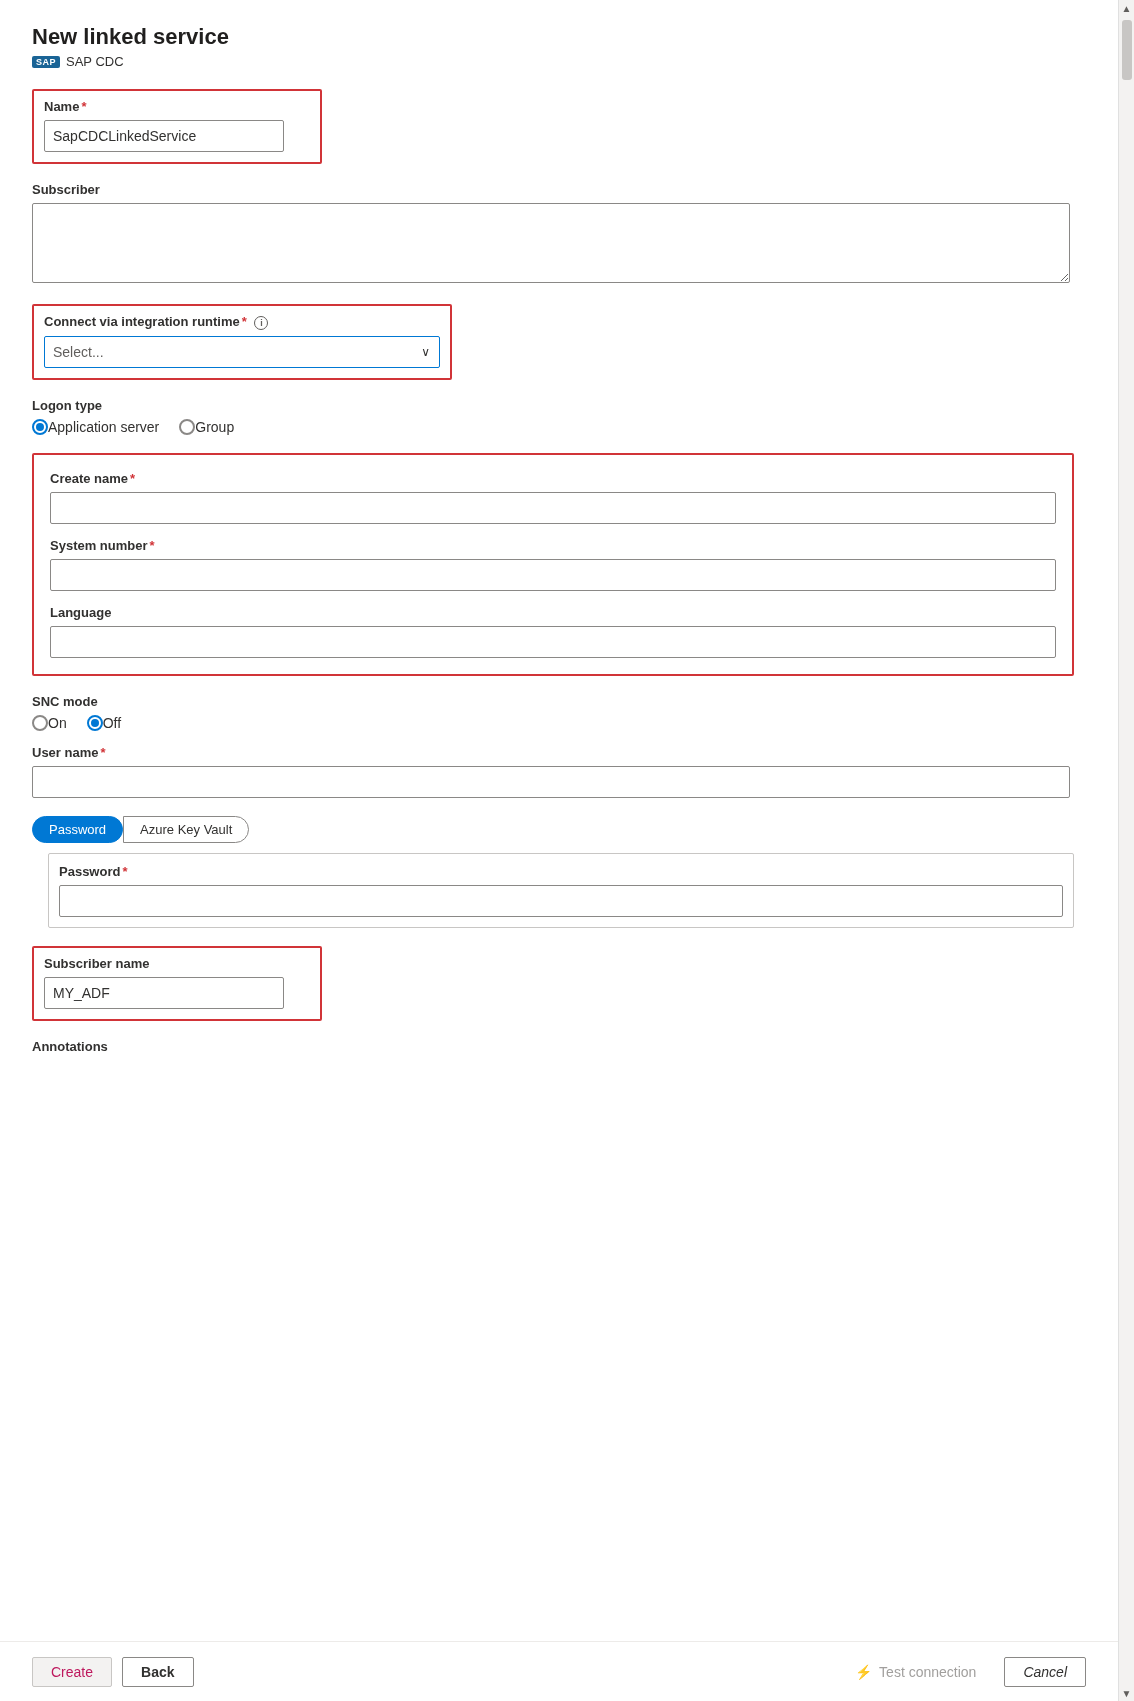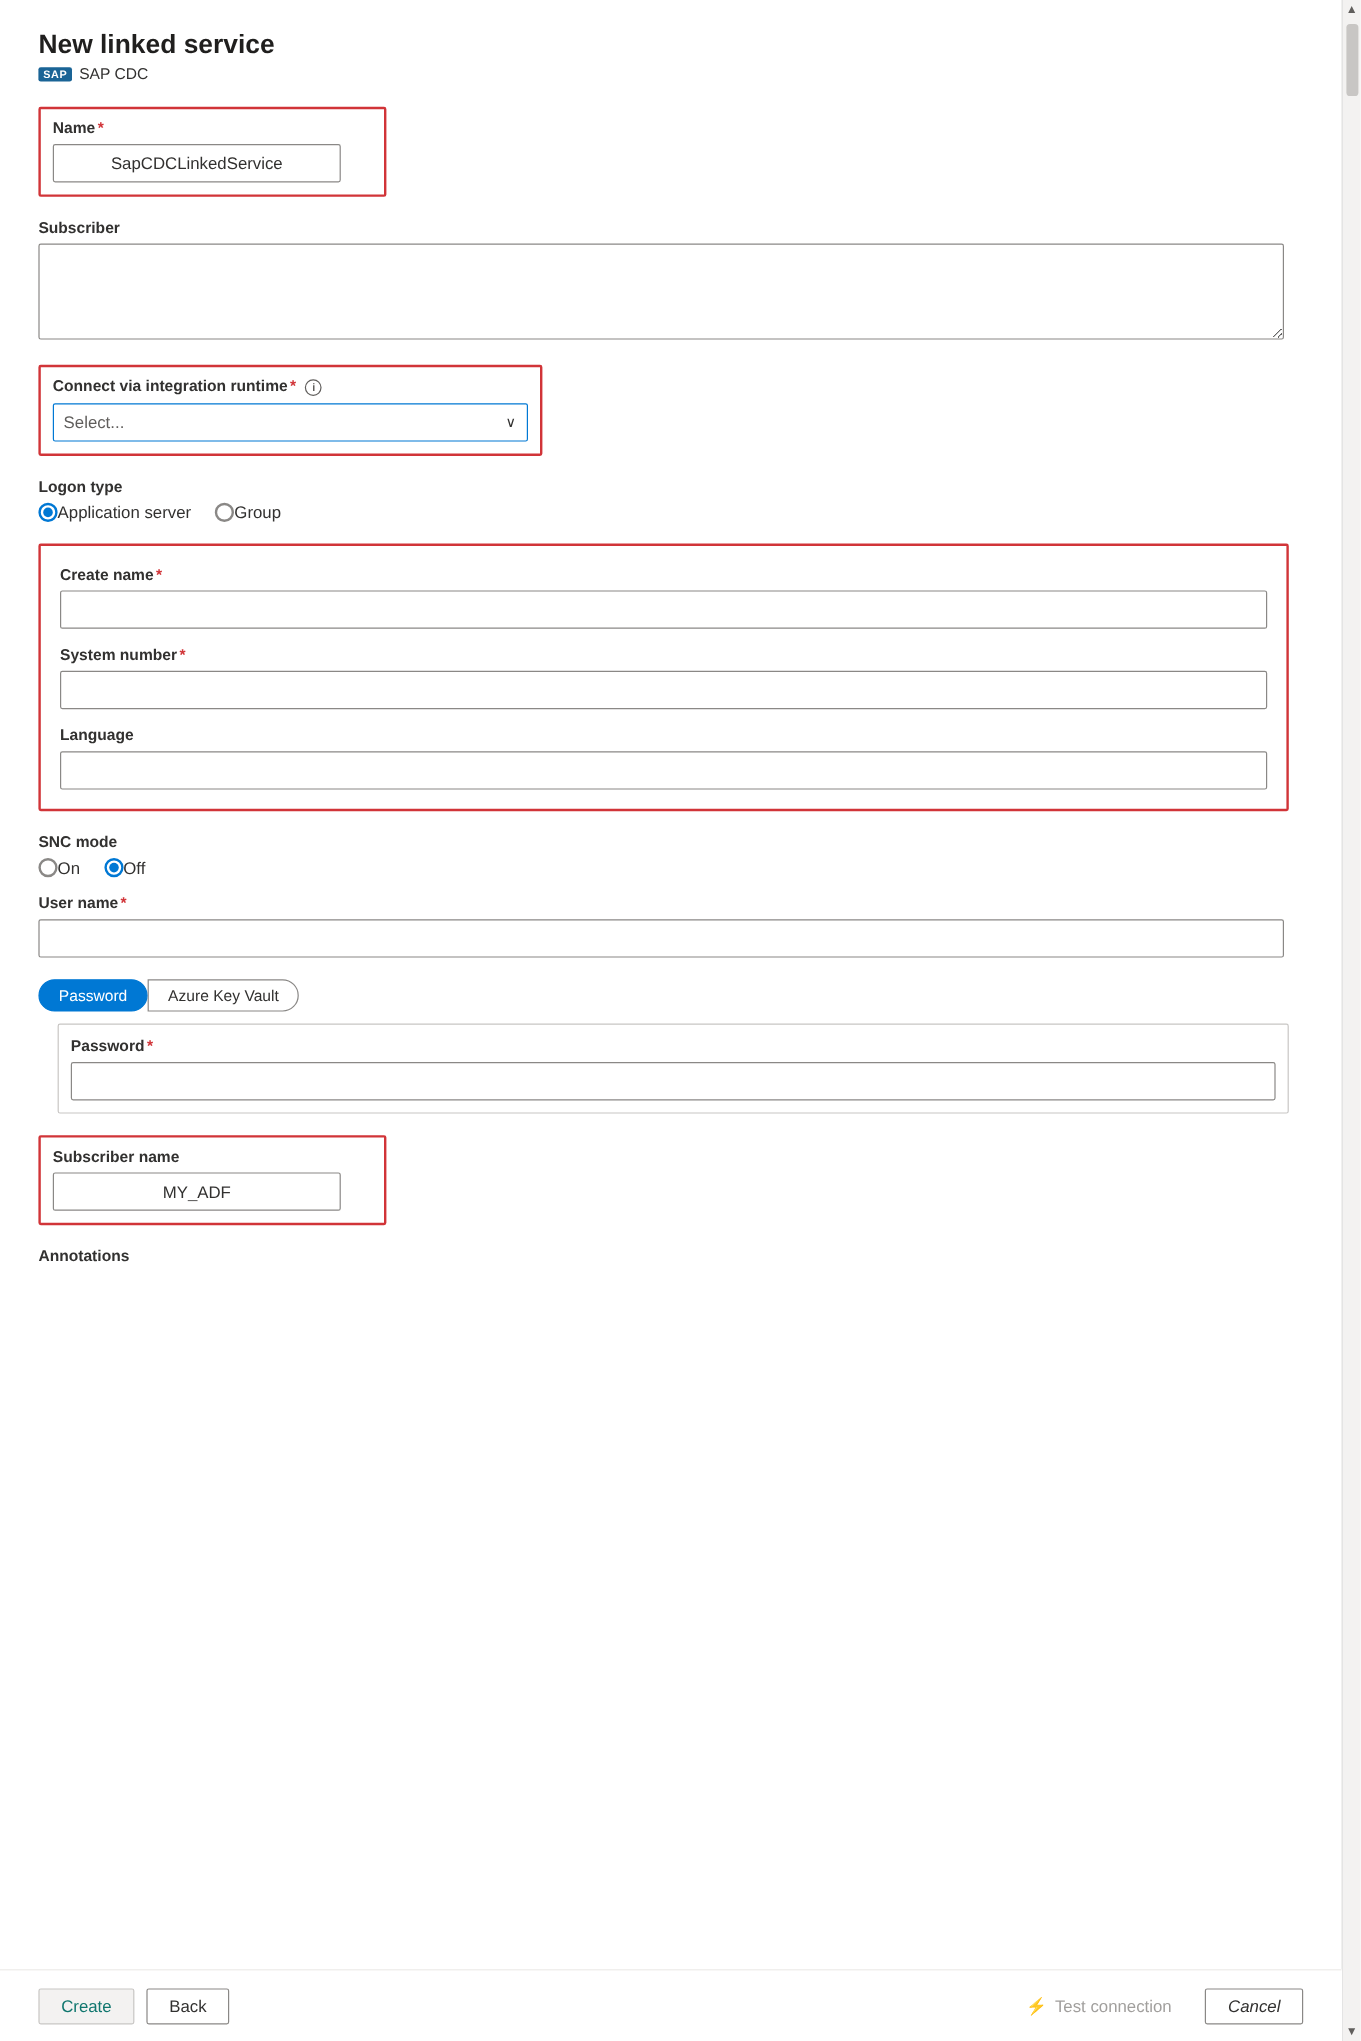--- a/index.html
+++ b/index.html
@@ -109,21 +109,20 @@
     .form-input {
       width: 100%;
       height: 32px;
       border: 1px solid #8a8886;
       border-radius: 2px;
       padding: 4px 8px;
       font-size: 14px;
       color: #323130;
       background: #fff;
       outline: none;
-      text-align: center;
     }
     .form-textarea {
       width: 100%;
       height: 80px;
       border: 1px solid #8a8886;
       border-radius: 2px;
       padding: 6px 8px;
       font-size: 14px;
       color: #323130;
       background: #fff;
@@ -286,34 +285,35 @@
       border-top: 1px solid #edebe9;
       display: flex;
       align-items: center;
       padding: 0 32px;
       gap: 10px;
       z-index: 100;
     }
     .btn-primary {
       padding: 6px 18px;
       background: #f3f2f1;
-      color: #0f766e;
+      color: #be185d;
       border: 1px solid #c8c6c4;
       border-radius: 2px;
       font-size: 14px;
       cursor: pointer;
     }
     .btn-secondary {
       padding: 6px 18px;
       background: #fff;
       color: #323130;
       border: 1px solid #8a8886;
       border-radius: 2px;
       font-size: 14px;
       cursor: pointer;
+      font-weight: bold;
     }
     .btn-ghost {
       padding: 6px 18px;
       background: transparent;
       color: #a19f9d;
       border: none;
       font-size: 14px;
       cursor: pointer;
       display: flex;
       align-items: center;

